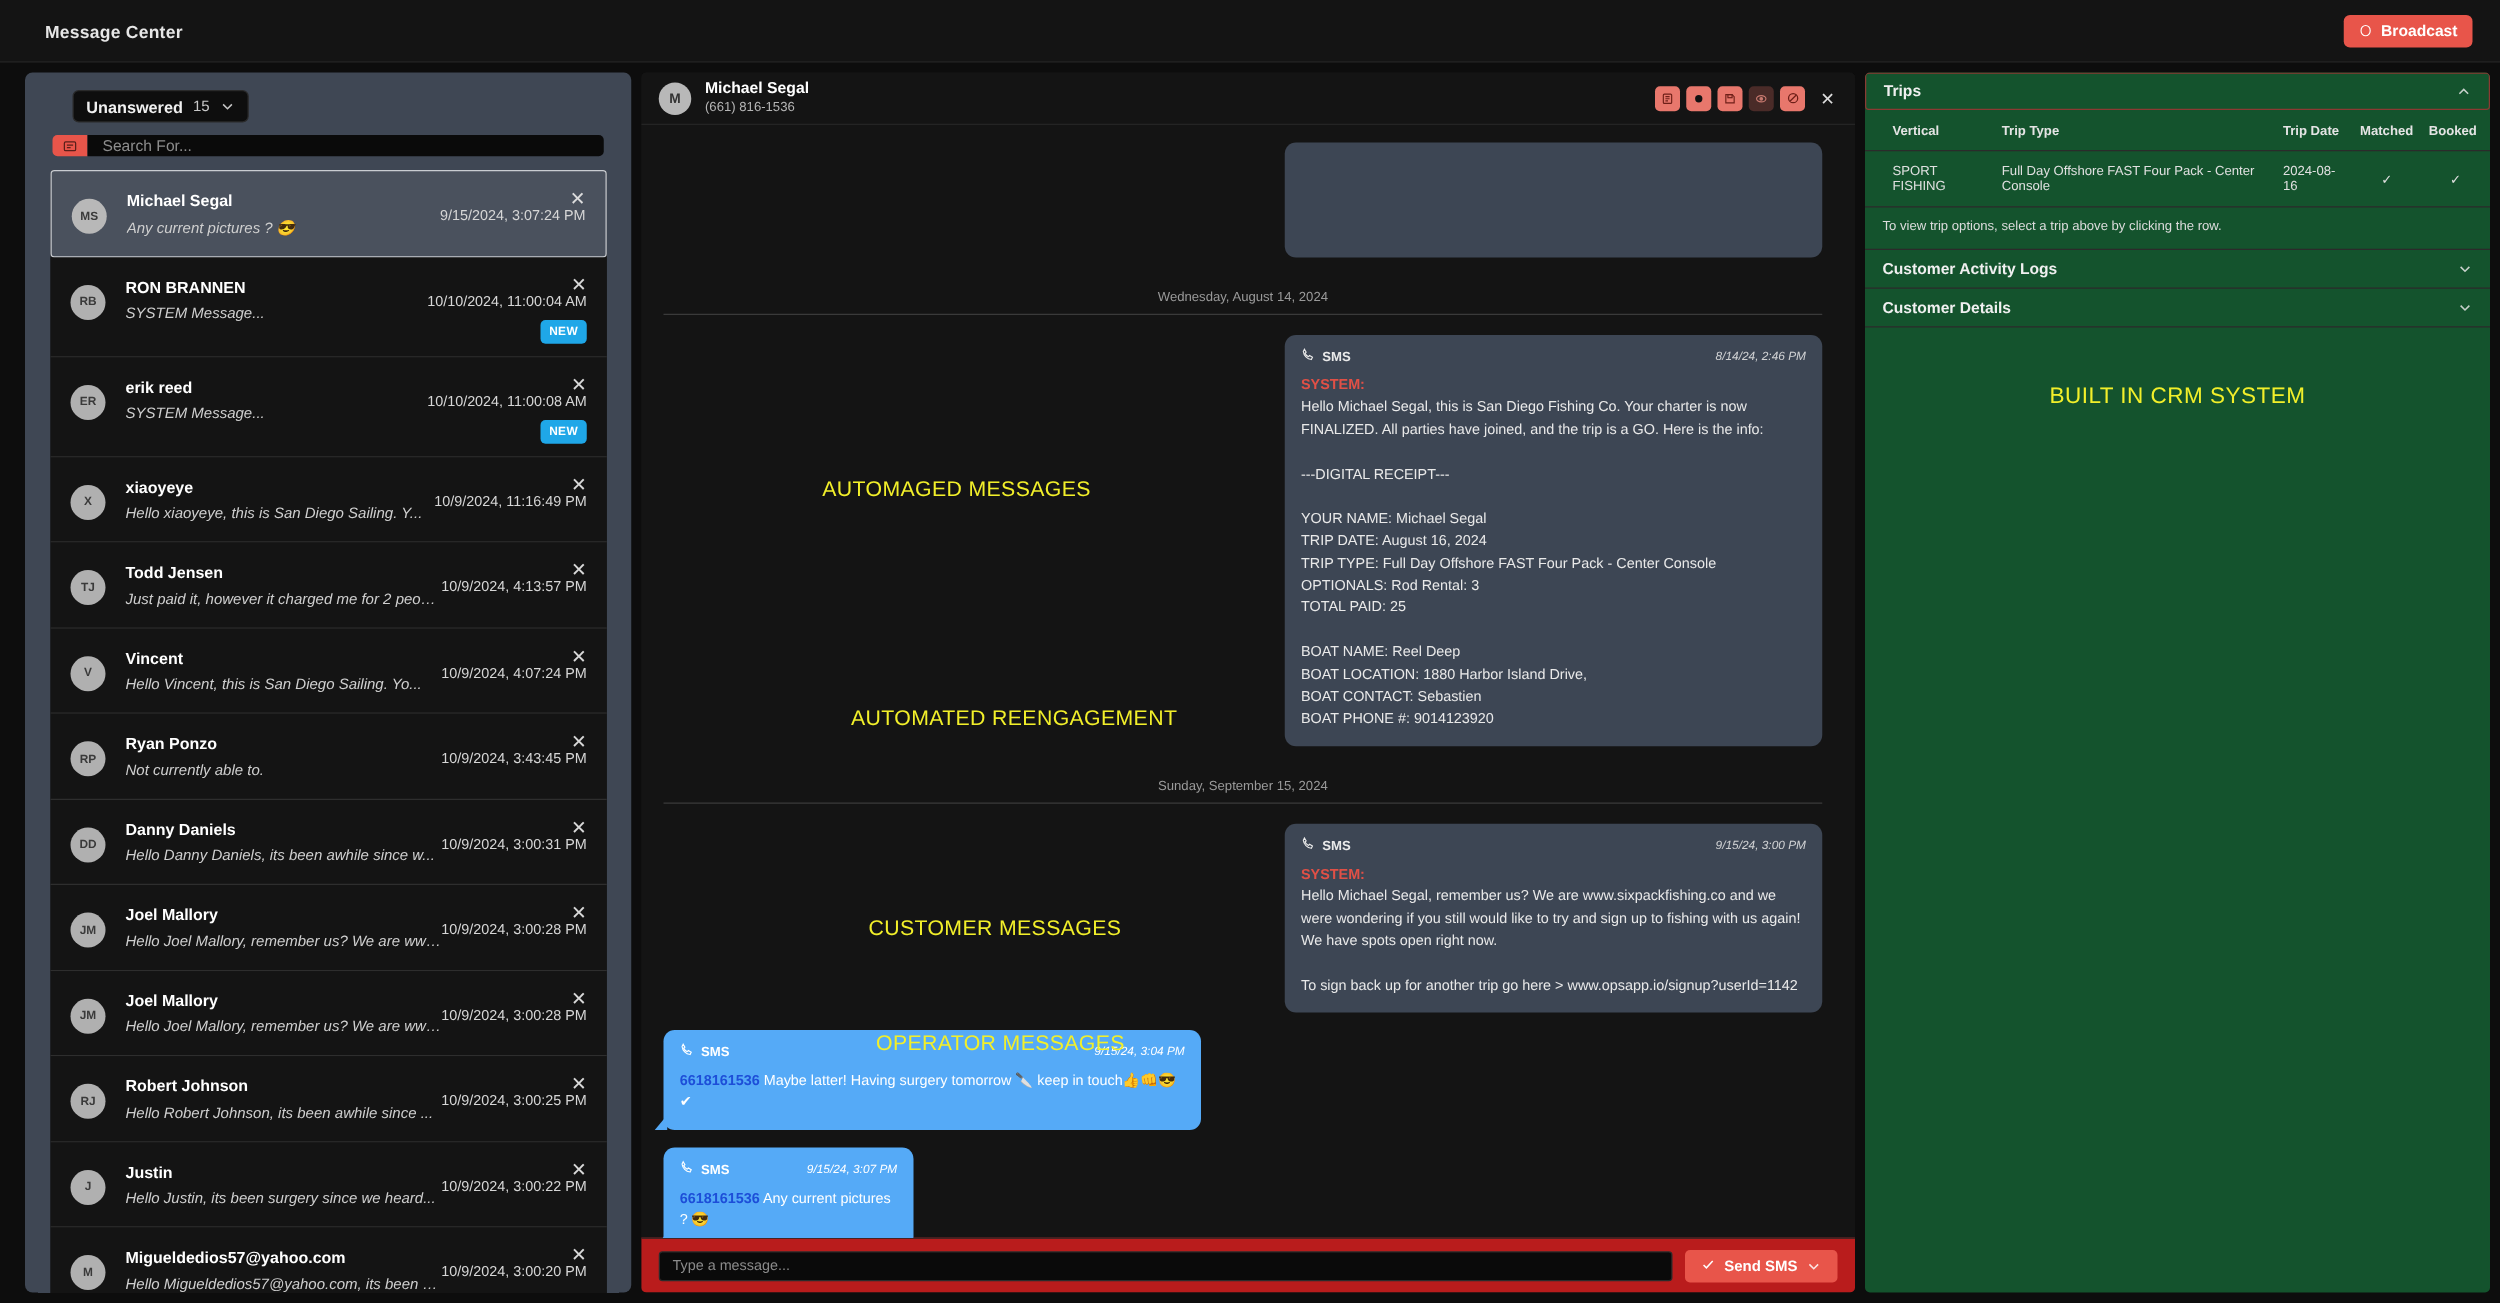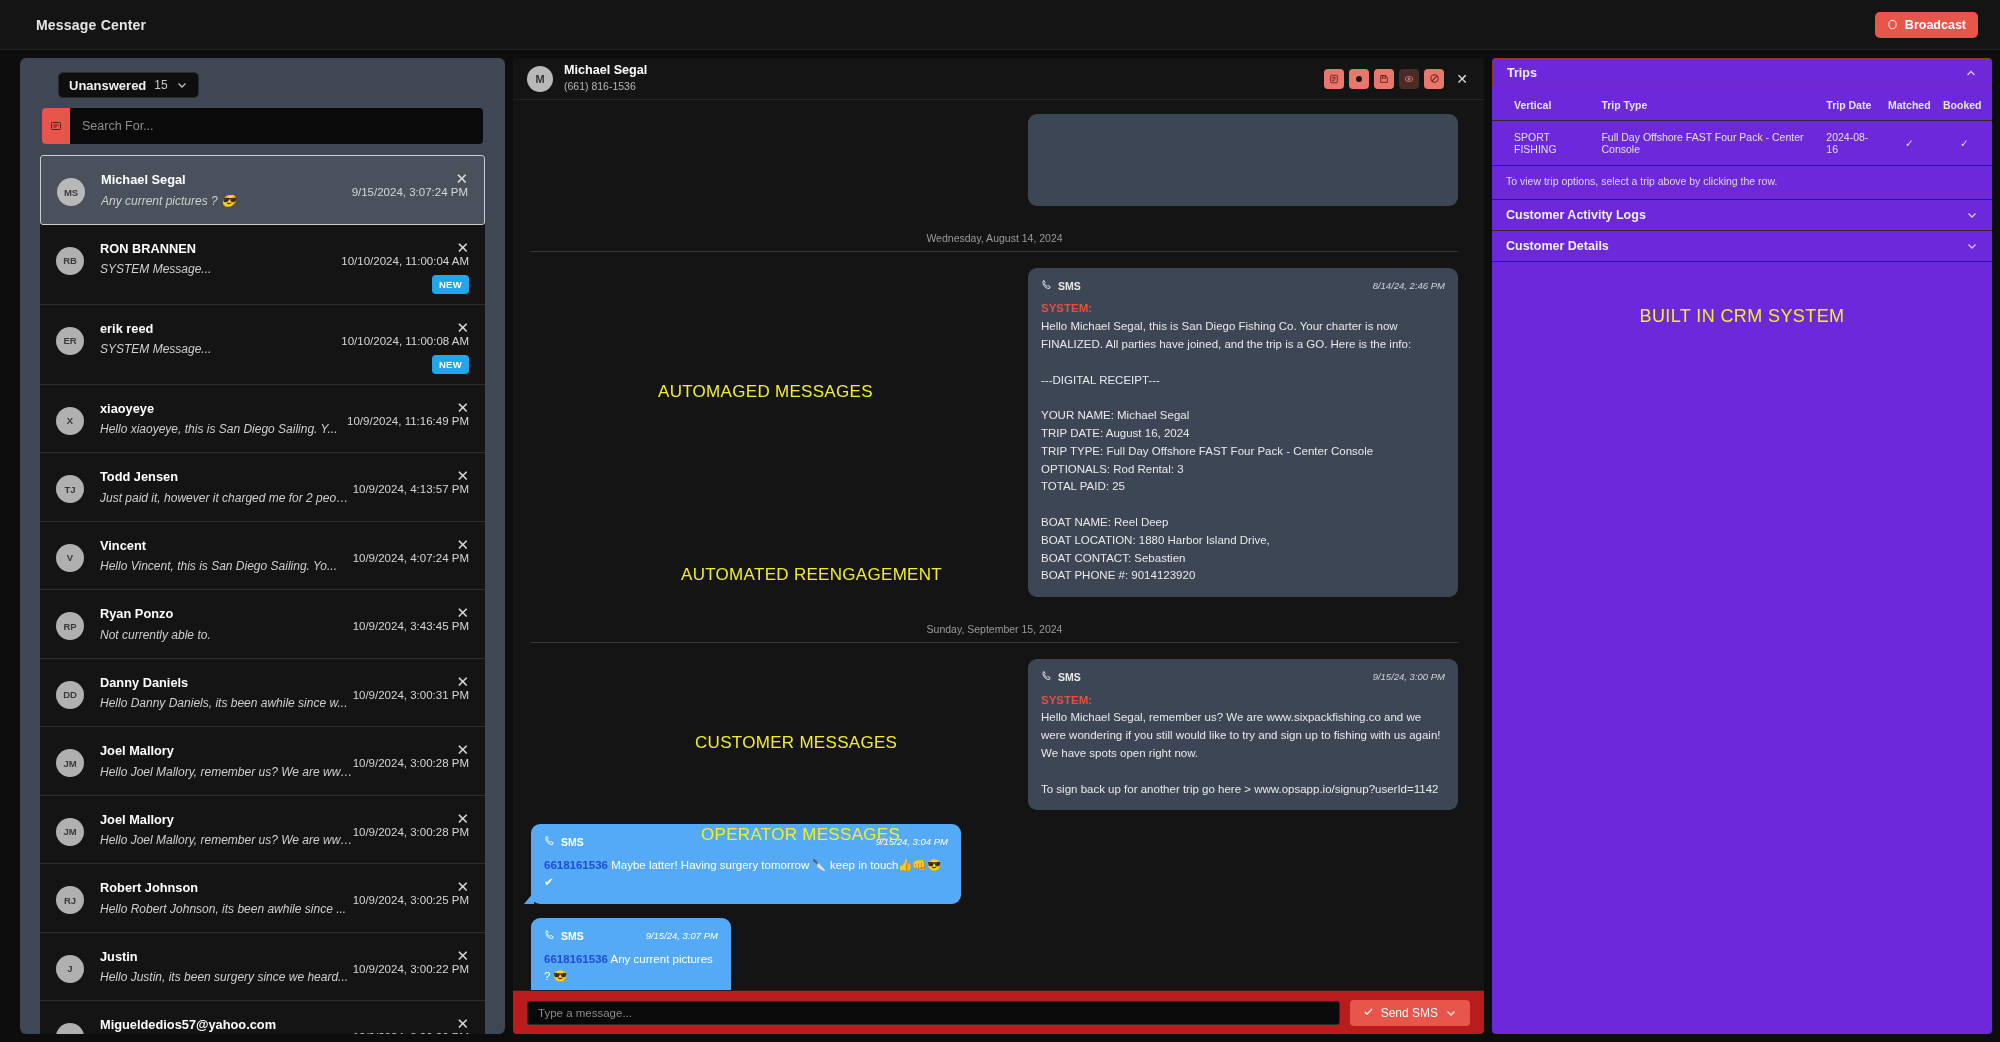--- a/index.html
+++ b/index.html
@@ -45,21 +45,21 @@
   .filter-row { display: flex; align-items: center; padding: 4px 12px 10px 12px; }
   .filter-select {
     background: #0e0e0e; border: 1px solid #2a2a2a; border-radius: 5px;
     height: 26px; padding: 0 10px; display: inline-flex; align-items: center; gap: 8px;
     font-size: 13px; cursor: pointer; color: #f0f0f0; margin-left: 16px;
   }
   .filter-select .count { color: #c9c9c9; font-size: 12px; font-weight: 400; }
   .filter-select .lbl { font-weight: 600; }
   .chev { width: 12px; height: 12px; display:block; opacity:.85; }
 
-  .search-row { display: flex; align-items: stretch; height: 36px; margin: 0 12px; }
+  .search-row { display: flex; align-items: stretch; height: 17px; margin: 0 12px; }
   .search-icon-box {
     width: 28px; background: #e8554a; border-radius: 4px 0 0 4px;
     display: flex; align-items: center; justify-content: center;
   }
   .search-input {
     flex: 1; background: #0a0a0a; border: none; outline: none;
     color: #cfcfcf; font-size: 12.5px; padding: 0 12px;
     font-family: "Liberation Sans", sans-serif;
     border-radius: 0 4px 4px 0;
   }
@@ -160,28 +160,28 @@
     padding: 0 14px; background: #b91c1c; border-top: 1px solid #242424;
   }
   .msg-input {
     flex: 1; height: 24px; background: #0a0a0a; border: 1px solid #2b2b2b; border-radius: 3px;
     color: #ddd; font-size: 11.5px; padding: 0 10px; outline: none;
     font-family: "Liberation Sans", sans-serif;
   }
   .msg-input::placeholder { color: #8b8b8b; }
   .send-btn {
     background: #e8554a; color: #fff; border: none; border-radius: 4px;
-    height: 26px; padding: 0 13px; font-size: 12px; font-weight: 400; cursor: pointer;
+    height: 26px; padding: 0 13px; font-size: 12px; font-weight: 700; cursor: pointer;
     display: inline-flex; align-items: center; gap: 7px;
     font-family: "Liberation Sans", sans-serif;
   }
 
   
   .right-col {
-    width: 500px; flex: 0 0 500px; background: #6d28d9; border-radius: 4px;
+    width: 500px; flex: 0 0 500px; background: #14532d; border-radius: 4px;
     display: flex; flex-direction: column; overflow: hidden; position: relative;
   }
   .acc-head {
     height: 30px; display: flex; align-items: center; padding: 0 14px;
     font-size: 12.5px; font-weight: 700; cursor: pointer; color: #f0f0f0;
   }
   .acc-head.active { border: 1px solid #8b3a33; border-radius: 3px; }
   .acc-head .sp { flex: 1; }
   .trips-table { width: 100%; border-collapse: collapse; margin-top: 2px; }
   .trips-table th {

